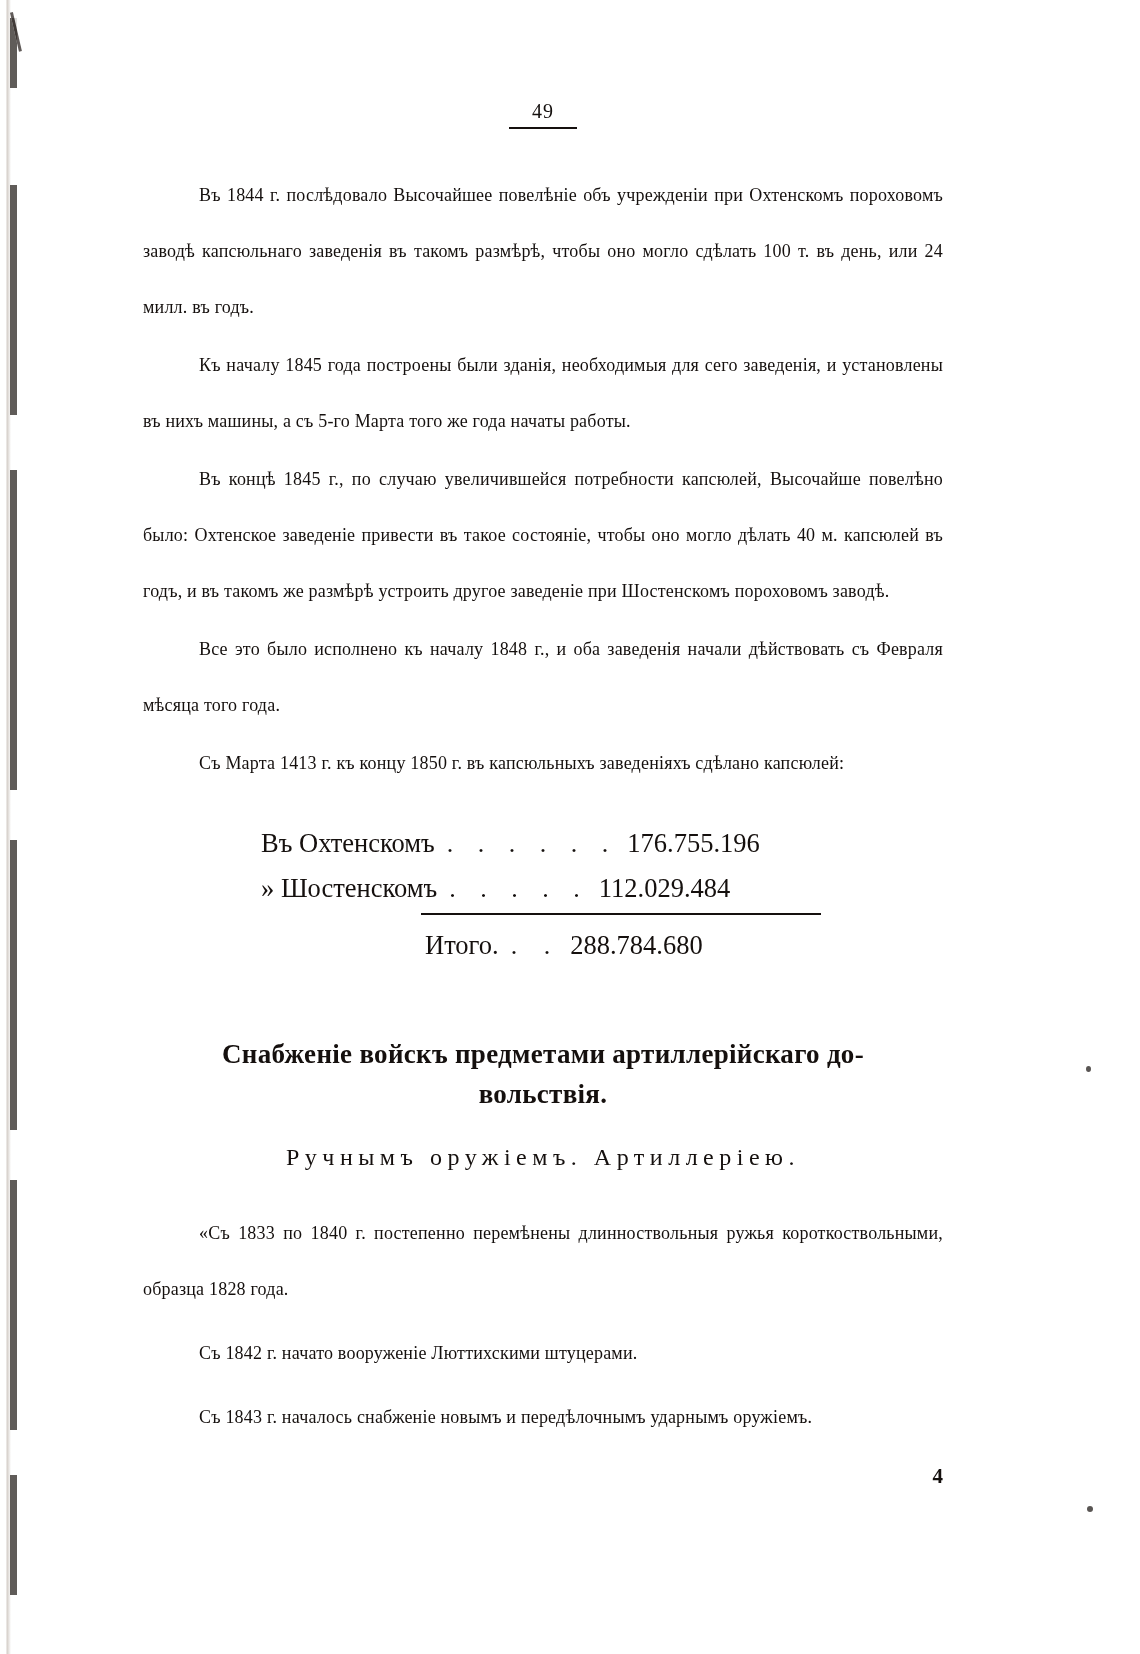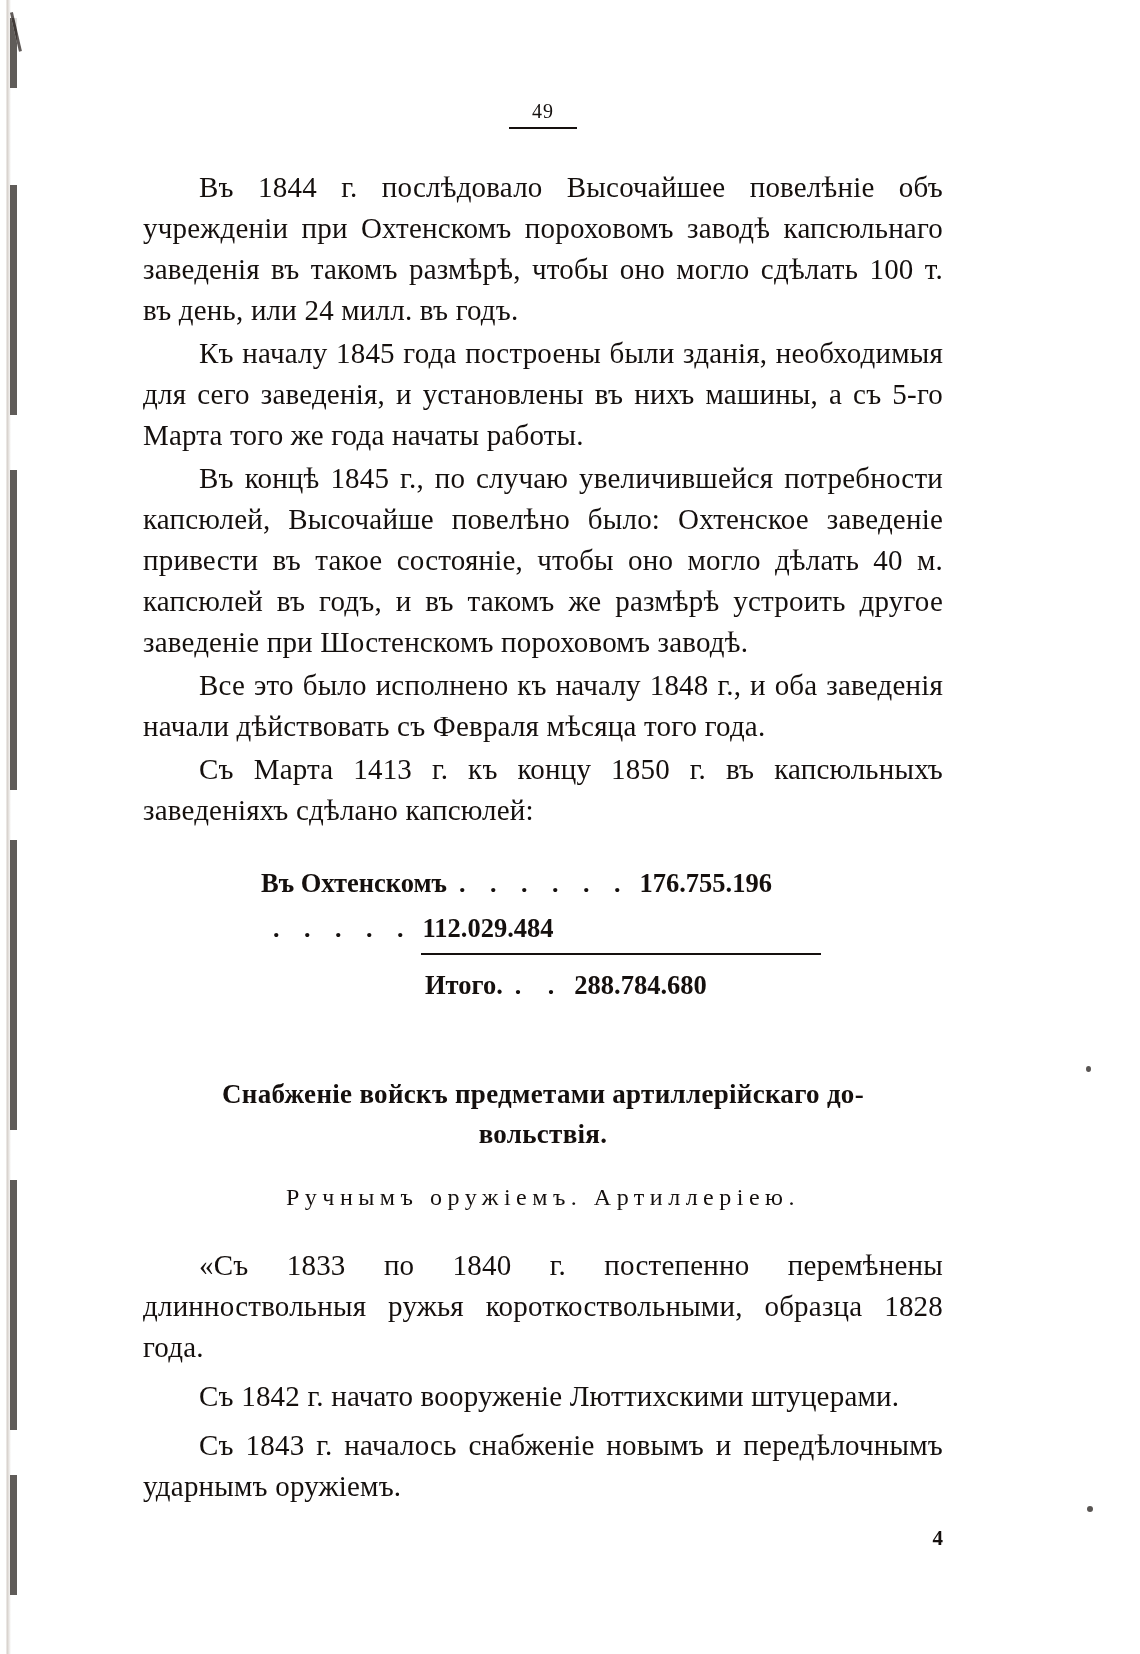--- a/index.html
+++ b/index.html
@@ -82,40 +82,39 @@
     display: inline-block;
     font-size: 20px;
     letter-spacing: 1px;
     padding-bottom: 4px;
     border-bottom: 2px solid #15100e;
     min-width: 68px;
   }
 
   p.para {
     margin: 0 0 2px 0;
-    font-size: 29px;
-    line-height: 41px;
+    font-size: 18px;
+    line-height: 56px;
     text-align: justify;
     text-indent: 56px;
     letter-spacing: 0.2px;
   }
   p.para:last-child { margin-bottom: 0; }
 
   
   .figures {
     margin: 30px 0 10px 0;
     padding-left: 118px;
     font-size: 26.5px;
     line-height: 44px;
   }
   .fig-row {
     display: flex;
     align-items: baseline;
     white-space: nowrap;
-    font-weight: bold;
   }
   .fig-label {
     display: inline-block;
   }
   .fig-lead {
     flex: 0 0 auto;
     letter-spacing: 9px;
     padding: 0 10px 0 12px;
     font-size: 26px;
   }
@@ -195,20 +194,21 @@
     <p class="para">Все это было исполнено къ началу 1848 г., и оба заведенія начали дѣйствовать съ Февраля мѣсяца того года.</p>
     <p class="para">Съ Марта 1413 г. къ концу 1850 г. въ капсюльныхъ заведеніяхъ сдѣлано капсюлей:</p>
 
     <div class="figures">
       <div class="fig-row">
         <span class="fig-label">Въ Охтенскомъ</span>
         <span class="fig-lead">. . . . . .</span>
         <span class="fig-value">176.755.196</span>
       </div>
       <div class="fig-row">
+        <span class="fig-label">»  Шостенскомъ</span>
         <span class="fig-lead">. . . . .</span>
         <span class="fig-value">112.029.484</span>
       </div>
       <div class="fig-rule"></div>
       <div class="fig-row fig-total">
         <span class="fig-label">Итого.</span>
         <span class="fig-lead">. .</span>
         <span class="fig-value">288.784.680</span>
       </div>
     </div>

